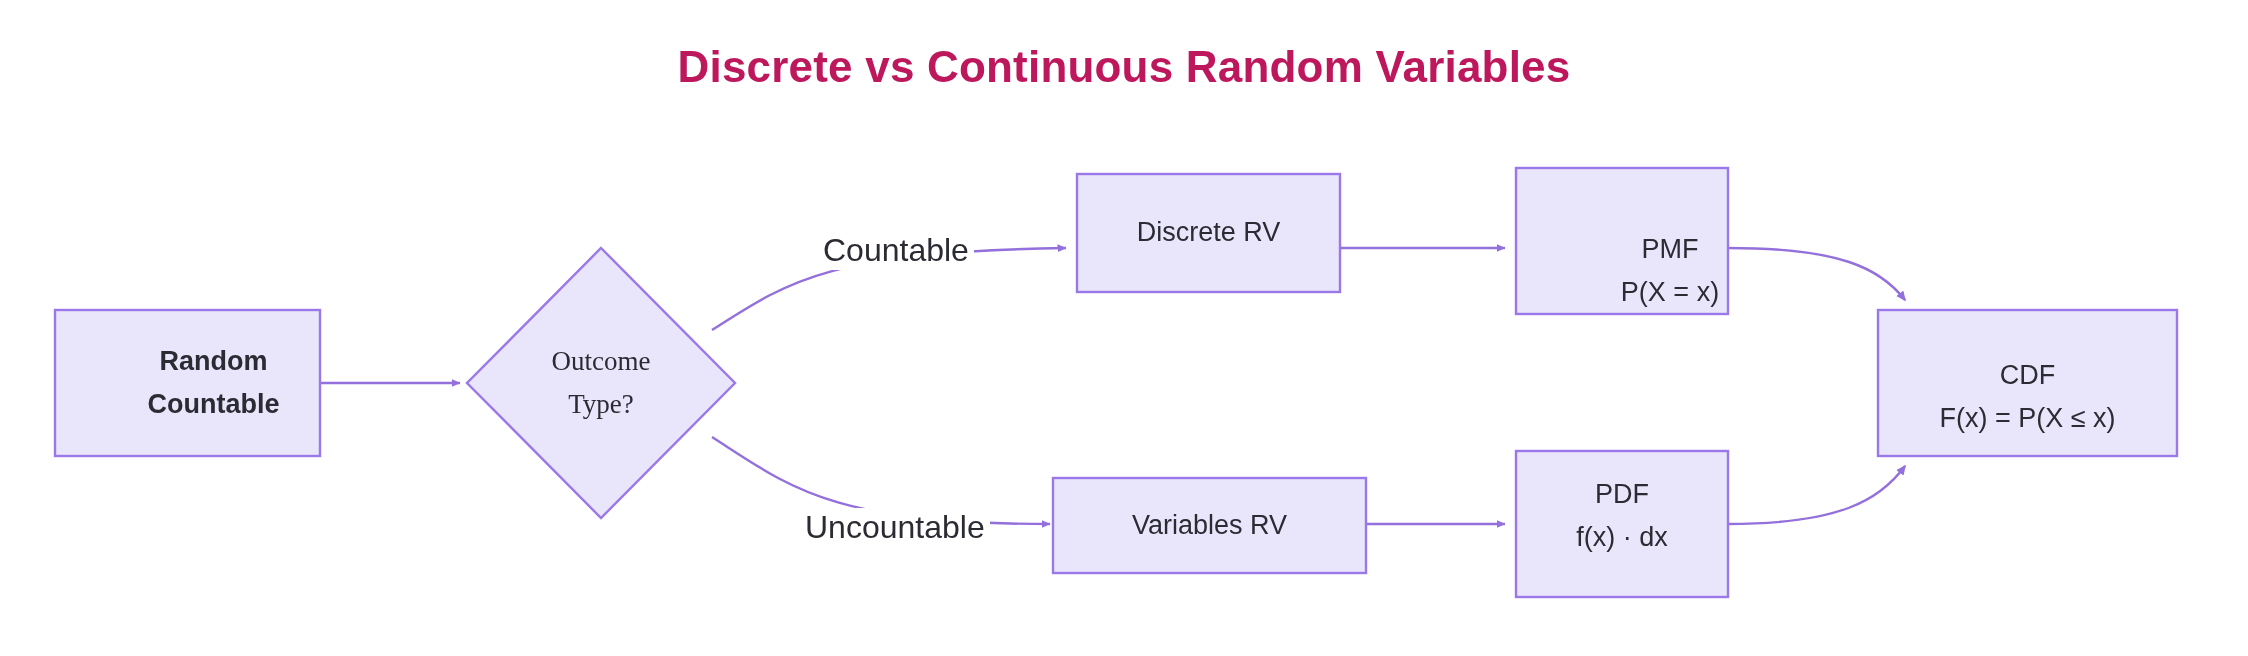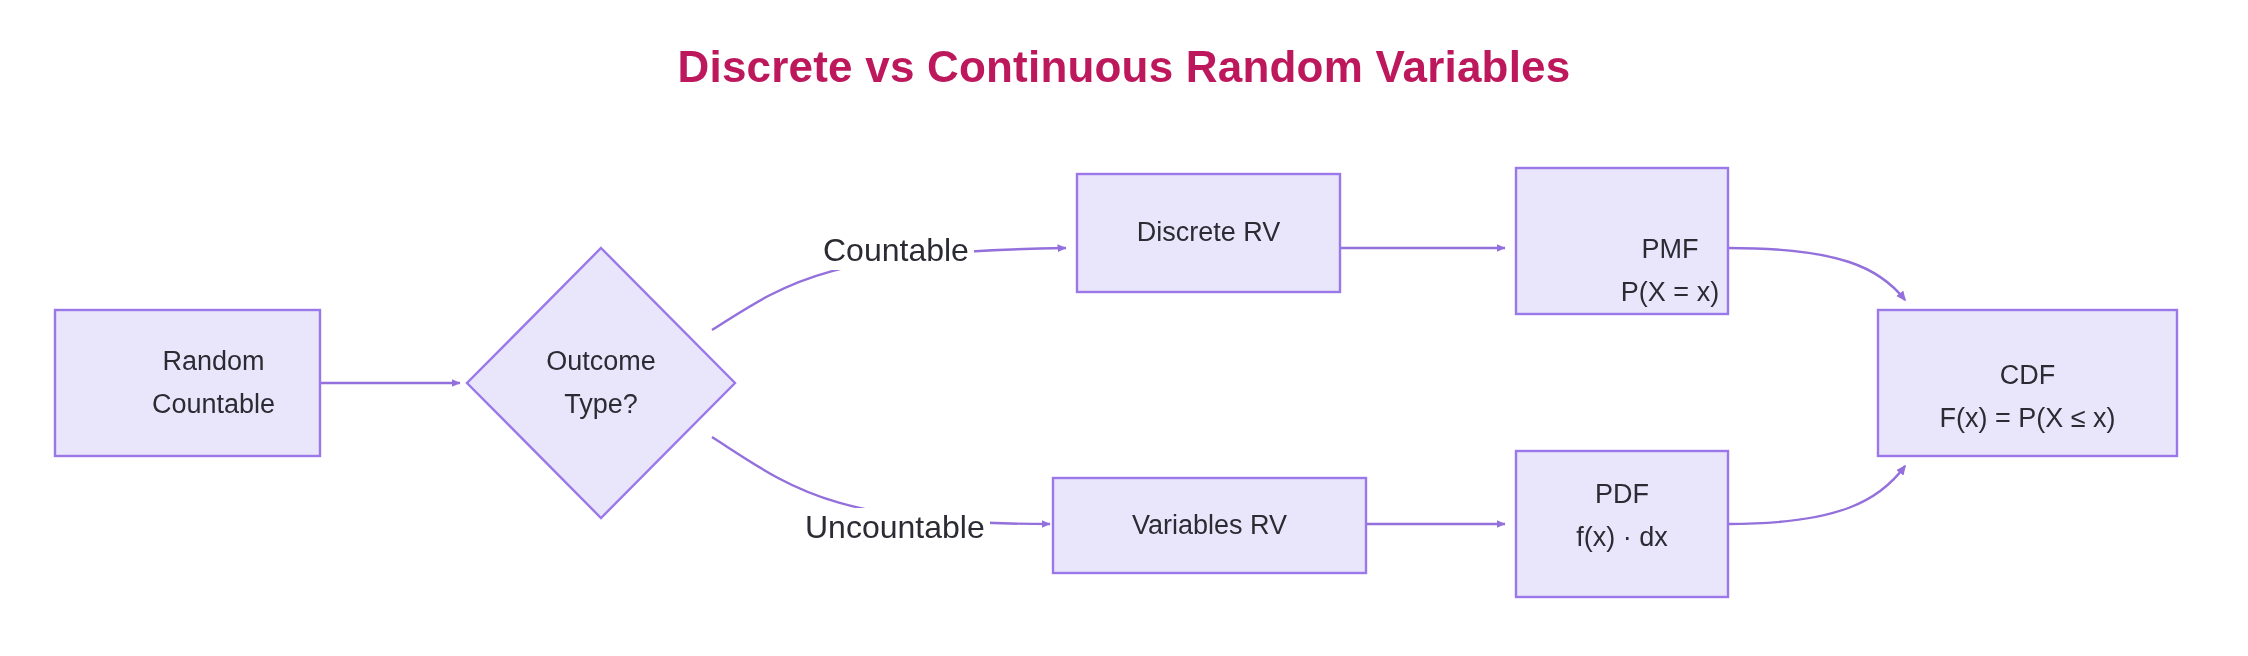--- a/index.html
+++ b/index.html
@@ -113,26 +113,26 @@
 
     <rect class="node-shape" x="1053" y="478" width="313" height="95"></rect>
 
     <rect class="node-shape" x="1516" y="168" width="212" height="146"></rect>
 
     <rect class="node-shape" x="1516" y="451" width="212" height="146"></rect>
 
     <rect class="node-shape" x="1878" y="310" width="299" height="146"></rect>
   </svg>
 
-  <div class="node-label" style="left:55px; top:310px; width:317px; height:146px;">
+  <div class="node-label" style="left:55px; top:310px; width:317px; height:146px;font-weight:bold;">
     <span class="line1">Random</span>
     <span class="line2">Countable</span>
   </div>
 
-  <div class="node-label" style="left:467px; top:310px; width:268px; height:146px;">
+  <div class="node-label" style="left:467px; top:310px; width:268px; height:146px;font-family:Liberation Serif, serif;">
     <span class="line1">Outcome</span>
     <span class="line2">Type?</span>
   </div>
 
   <div class="node-label" style="left:1077px; top:174px; width:263px; height:118px;">
     <span class="line1">Discrete RV</span>
   </div>
 
   <div class="node-label" style="left:1053px; top:478px; width:313px; height:95px;">
     <span class="line1">Variables RV</span>

